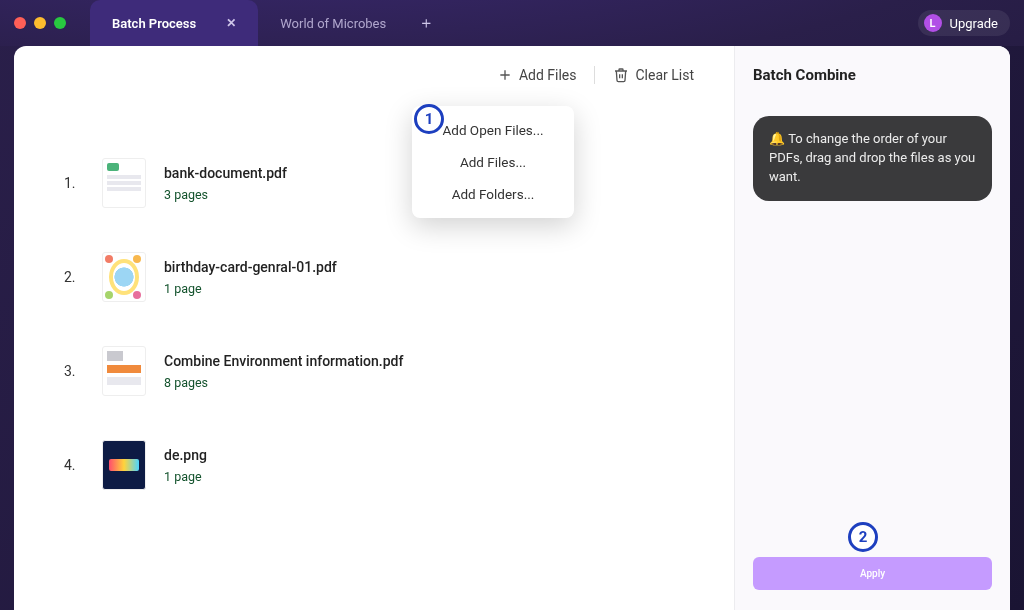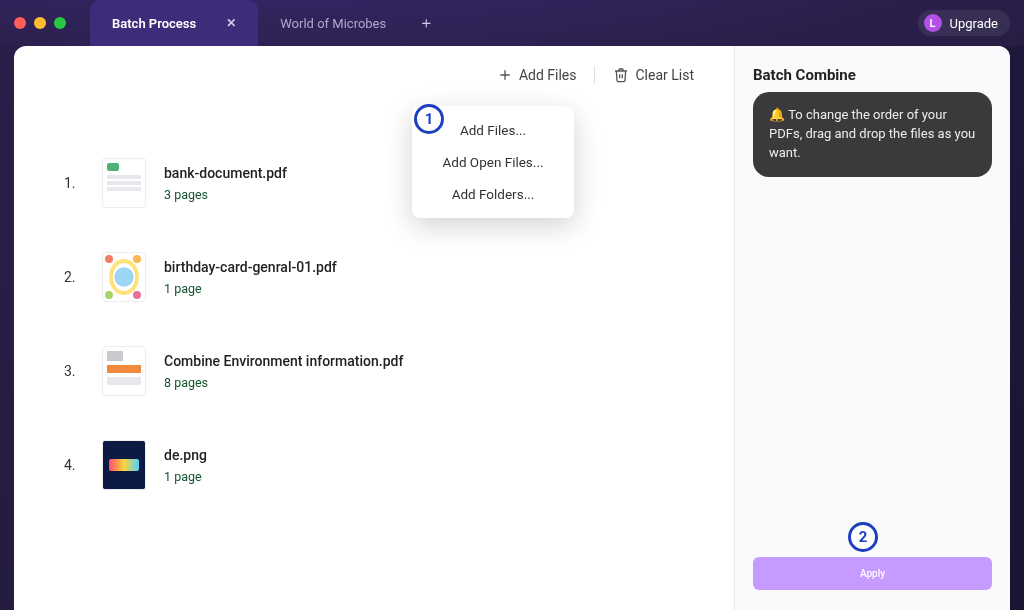--- a/index.html
+++ b/index.html
@@ -151,21 +151,21 @@
   
   .sidebar {
     width: 276px;
     border-left: 1px solid #ececef;
     background: #faf9fc;
     padding: 20px 18px;
     display: flex;
     flex-direction: column;
     position: relative;
   }
-  .sidebar h3 { font-size: 15px; font-weight: 700; color: #222; margin-bottom: 8px; }
+  .sidebar h3 { font-size: 15px; font-weight: 700; color: #222; margin-bottom: 32px; }
   .tip {
     background: #3a3a3c;
     color: #ececec;
     font-size: 13px;
     line-height: 1.45;
     padding: 14px 16px;
     border-radius: 16px;
   }
   .apply-btn {
     margin-top: auto;
@@ -242,22 +242,22 @@
         <svg viewBox="0 0 24 24" fill="none" stroke="currentColor" stroke-width="2">
             <polyline points="3 6 5 6 21 6"></polyline>
             <path d="M19 6l-1 14a2 2 0 0 1-2 2H8a2 2 0 0 1-2-2L5 6"></path>
             <path d="M10 11v6M14 11v6"></path>
             <path d="M9 6V4a1 1 0 0 1 1-1h4a1 1 0 0 1 1 1v2"></path>
           </svg>
         <span>Clear List</span>
       </button>
 
       <div class="dropdown">
+        <div class="dropdown-item">Add Open Files...</div>
         <div class="dropdown-item">Add Files...</div>
-        <div class="dropdown-item">Add Open Files...</div>
         <div class="dropdown-item">Add Folders...</div>
       </div>
     </div>
 
     <div class="file-list">
       <div class="file-row">
         <div class="file-index">1.</div>
         <div class="thumb t1"></div>
         <div class="file-meta">
           <div class="fname">bank-document.pdf</div>

